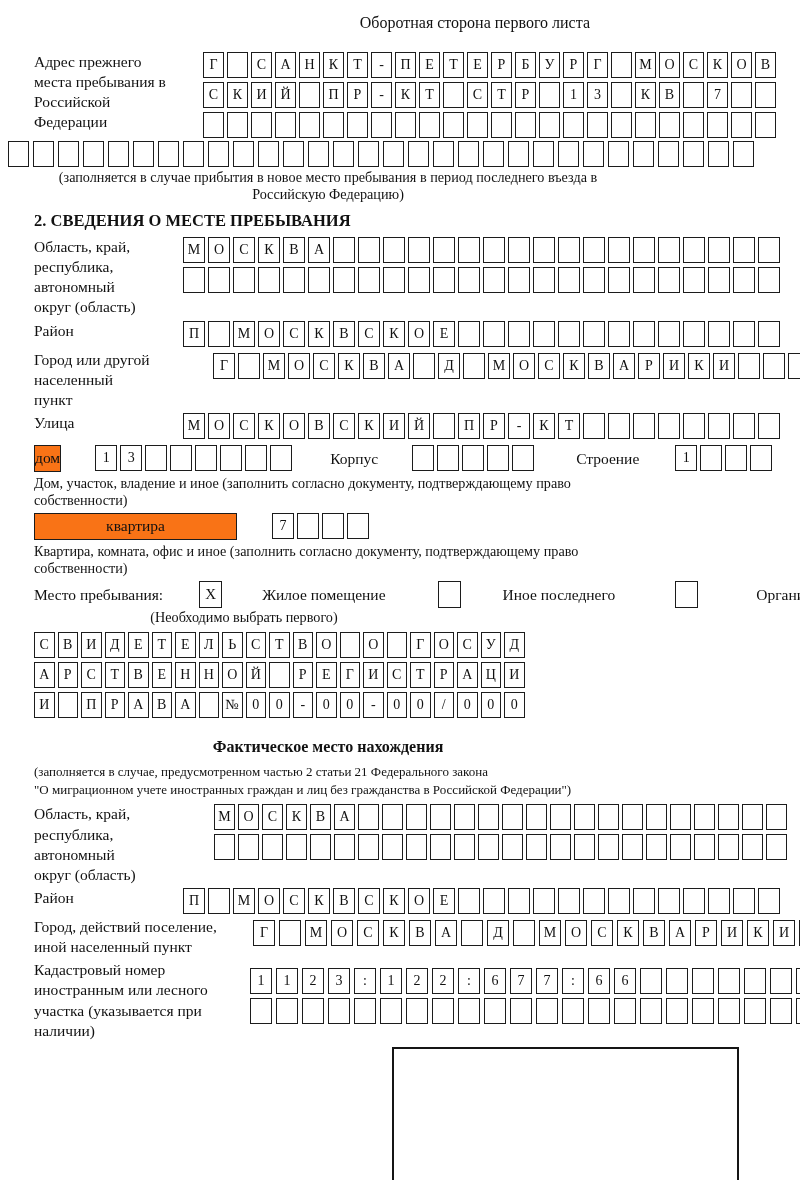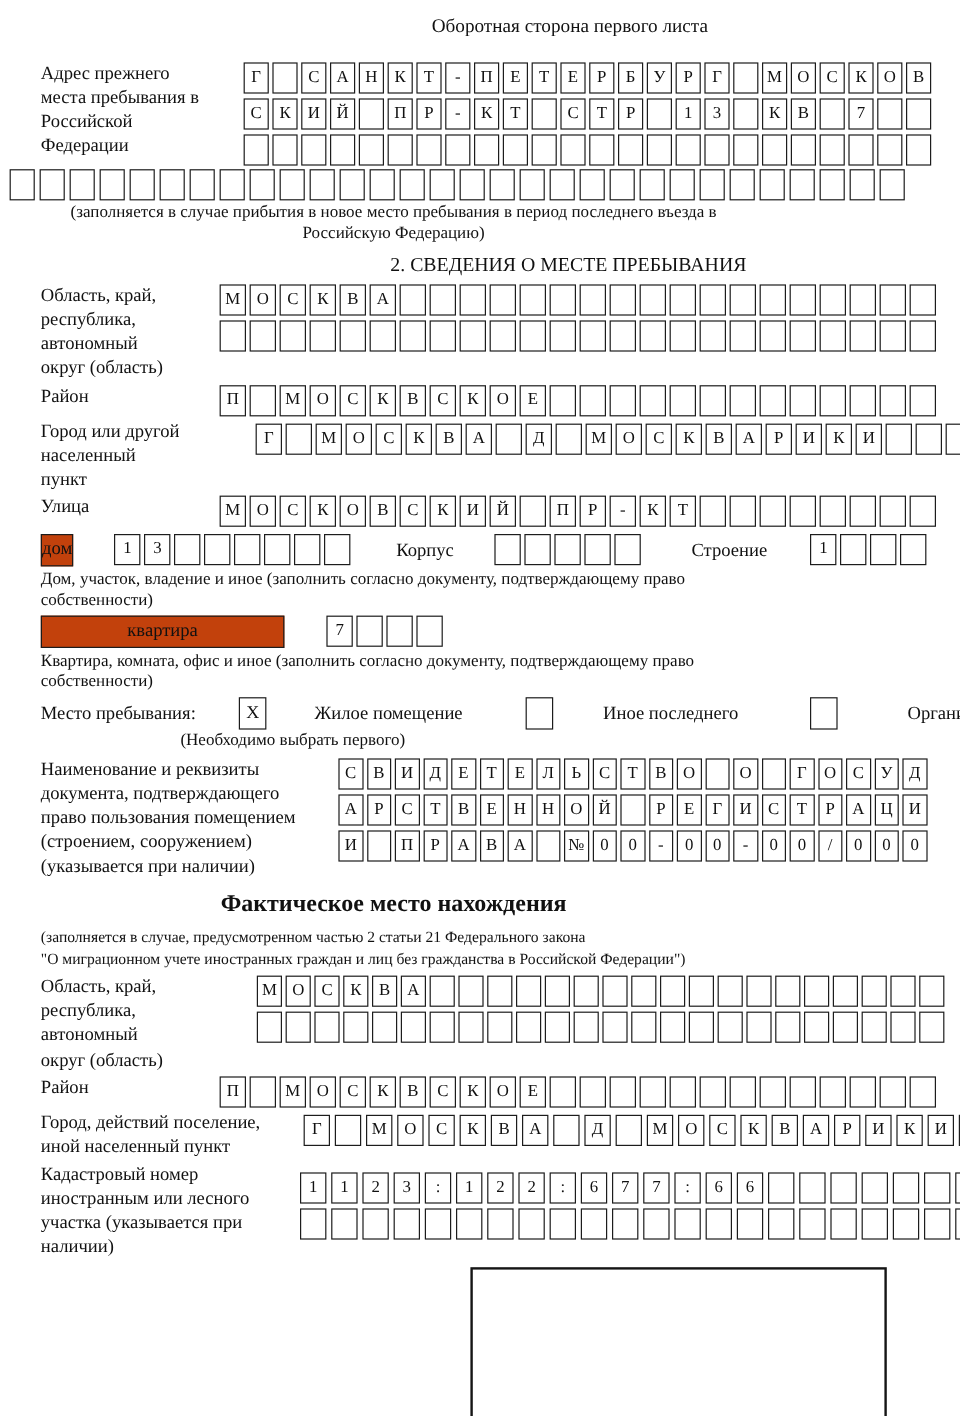--- a/index.html
+++ b/index.html
@@ -32,29 +32,29 @@
   .boxes.g4{gap:4px;}
   .stack{display:flex;flex-direction:column;gap:4px;}
   .mt3{margin-top:3px;}
   .mt8{margin-top:8px;}
 
   .rowgap{margin-top:3px;}
   .secgap{margin-top:6px;}
 
   .caption{font-size:14.2px;text-align:center;margin:2px 0 3px 0;}
   .caption-left{font-size:14.2px;margin:3px 0 4px 0;}
-  .sec-title{font-size:16.5px;font-weight:normal;text-align:right;margin:8px 0 6px 0;}
-  .sub-title{font-size:20px;font-weight:bold;text-align:center;margin:9px 0 8px 0;}
+  .sec-title{font-size:16.5px;font-weight:bold;text-align:left;margin:8px 0 6px 0;}
+  .sub-title{font-size:16px;font-weight:bold;text-align:center;margin:20px 0 8px 0;}
 
   .full-row{margin-left:-26px;margin-top:3px;}
 
   .named-rect{
     box-sizing:border-box;border:1.5px solid #1c1c1c;height:27px;
     display:flex;align-items:center;justify-content:center;
-    font-size:15.5px;background:#c2410c;
+    font-size:15.5px;background:#f97316;
   }
   .dom-rect{width:168px;}
   .kv-rect{width:203px;}
   .inline-lab{font-size:15.5px;line-height:27px;white-space:nowrap;}
 
   .check .cell{width:23px;height:27px;font-size:15px;}
 
   .stamp-wrap{margin-left:358px;margin-top:6px;}
   .stamp-box{box-sizing:border-box;width:347px;height:167px;border:2px solid #151515;background:#fff;}
   .stamp-caption{width:470px;margin-left:296px;font-size:14.5px;line-height:1.32;text-align:center;margin-top:5px;}
@@ -387,21 +387,20 @@
       </div>
     <div class="inline-lab" style="margin-left:14px;">Иное последнего</div>
     <div class="boxes check" style="margin-left:32px;">
         <div class="cell"></div>
       </div>
     <div class="inline-lab" style="margin-left:30px;">Организация</div>
   </div>
   <div class="caption" style="width:420px;margin-top:1px;">(Необходимо выбрать первого)</div>
 
   <div class="row secgap">
-    <div class="label w220">Наименование и реквизиты документа, подтверждающего право пользования помещением (строением, сооружением) (указывается при наличии)</div>
     <div class="stack">
       <div class="boxes cw20">
           <div class="cell">С</div>
           <div class="cell">В</div>
           <div class="cell">И</div>
           <div class="cell">Д</div>
           <div class="cell">Е</div>
           <div class="cell">Т</div>
           <div class="cell">Е</div>
           <div class="cell">Л</div>

